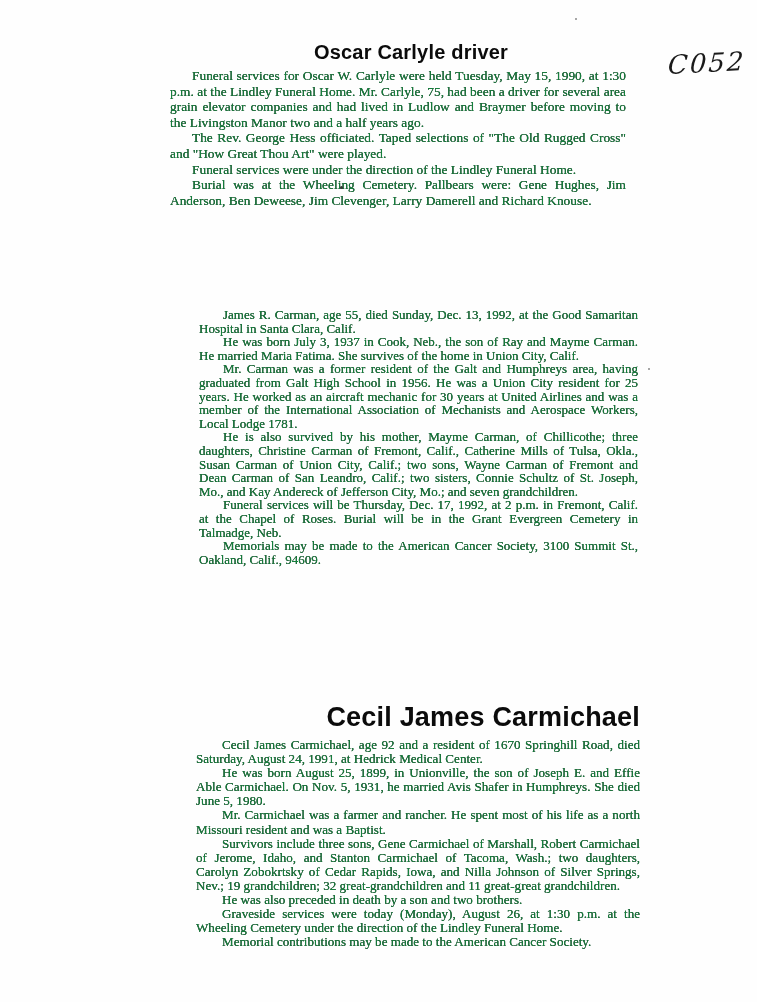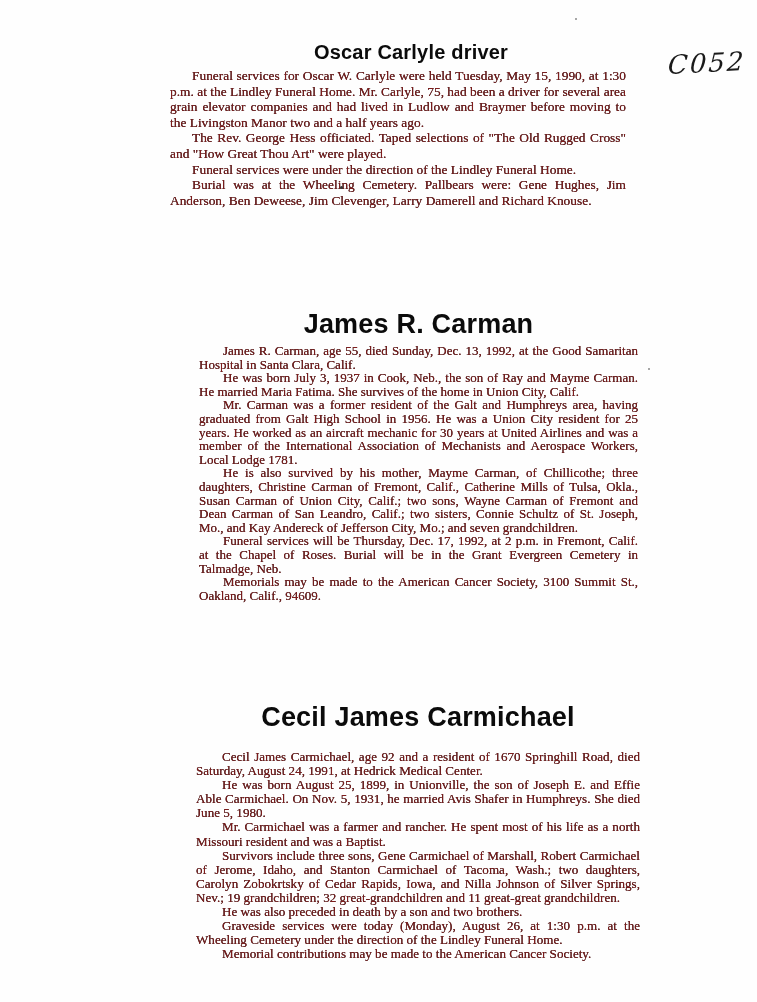--- a/index.html
+++ b/index.html
@@ -28,21 +28,21 @@
     margin: 0;
     font-family: "Liberation Sans", sans-serif;
     font-weight: 700;
     text-align: center;
     color: #0b0b0b;
     letter-spacing: 0.2px;
   }
   .obit p {
     margin: 0;
     text-align: justify;
-    color: #7f1d1d;
+    color: #15803d;
     text-shadow: 0 0 0.4px #111111; 
   }
   .obit-1 {
     left: 170px;
     top: 40px;
     width: 456px;
   }
   .obit-1 h2 {
     font-size: 20px;
     line-height: 24px;
@@ -70,21 +70,22 @@
     text-indent: 24px;
   }
   .obit-3 {
     left: 196px;
     top: 701px;
     width: 444px;
   }
   .obit-3 h2 {
     font-size: 27px;
     line-height: 32px;
-    margin-bottom: 17px;
+    margin-bottom: 5px;
+    text-align: right;
   }
   .obit-3 p {
     font-size: 13.1px;
     line-height: 14.1px;
     text-indent: 26px;
   }
   .handwritten-code {
     position: absolute;
     left: 668px;
     top: 48px;
@@ -115,21 +116,20 @@
 
   <section class="obit obit-1">
     <h2>Oscar Carlyle driver</h2>
     <p>Funeral services for Oscar W. Carlyle were held Tuesday, May 15, 1990, at 1:30 p.m. at the Lindley Funeral Home. Mr. Carlyle, 75, had been a driver for several area grain elevator companies and had lived in Ludlow and Braymer before moving to the Livingston Manor two and a half years ago.</p>
     <p>The Rev. George Hess officiated. Taped selections of "The Old Rugged Cross" and "How Great Thou Art" were played.</p>
     <p>Funeral services were under the direction of the Lindley Funeral Home.</p>
     <p>Burial was at the Wheeling Cemetery. Pallbears were: Gene Hughes, Jim Anderson, Ben Deweese, Jim Clevenger, Larry Damerell and Richard Knouse.</p>
   </section>
 
   <section class="obit obit-2">
-    <h2>James R. Carman</h2>
     <p>James R. Carman, age 55, died Sunday, Dec. 13, 1992, at the Good Samaritan Hospital in Santa Clara, Calif.</p>
     <p>He was born July 3, 1937 in Cook, Neb., the son of Ray and Mayme Carman. He married Maria Fatima. She survives of the home in Union City, Calif.</p>
     <p>Mr. Carman was a former resident of the Galt and Humphreys area, having graduated from Galt High School in 1956. He was a Union City resident for 25 years. He worked as an aircraft mechanic for 30 years at United Airlines and was a member of the International Association of Mechanists and Aerospace Workers, Local Lodge 1781.</p>
     <p>He is also survived by his mother, Mayme Carman, of Chillicothe; three daughters, Christine Carman of Fremont, Calif., Catherine Mills of Tulsa, Okla., Susan Carman of Union City, Calif.; two sons, Wayne Carman of Fremont and Dean Carman of San Leandro, Calif.; two sisters, Connie Schultz of St. Joseph, Mo., and Kay Andereck of Jefferson City, Mo.; and seven grandchildren.</p>
     <p>Funeral services will be Thursday, Dec. 17, 1992, at 2 p.m. in Fremont, Calif. at the Chapel of Roses. Burial will be in the Grant Evergreen Cemetery in Talmadge, Neb.</p>
     <p>Memorials may be made to the American Cancer Society, 3100 Summit St., Oakland, Calif., 94609.</p>
   </section>
 
   <section class="obit obit-3">
     <h2>Cecil James Carmichael</h2>

